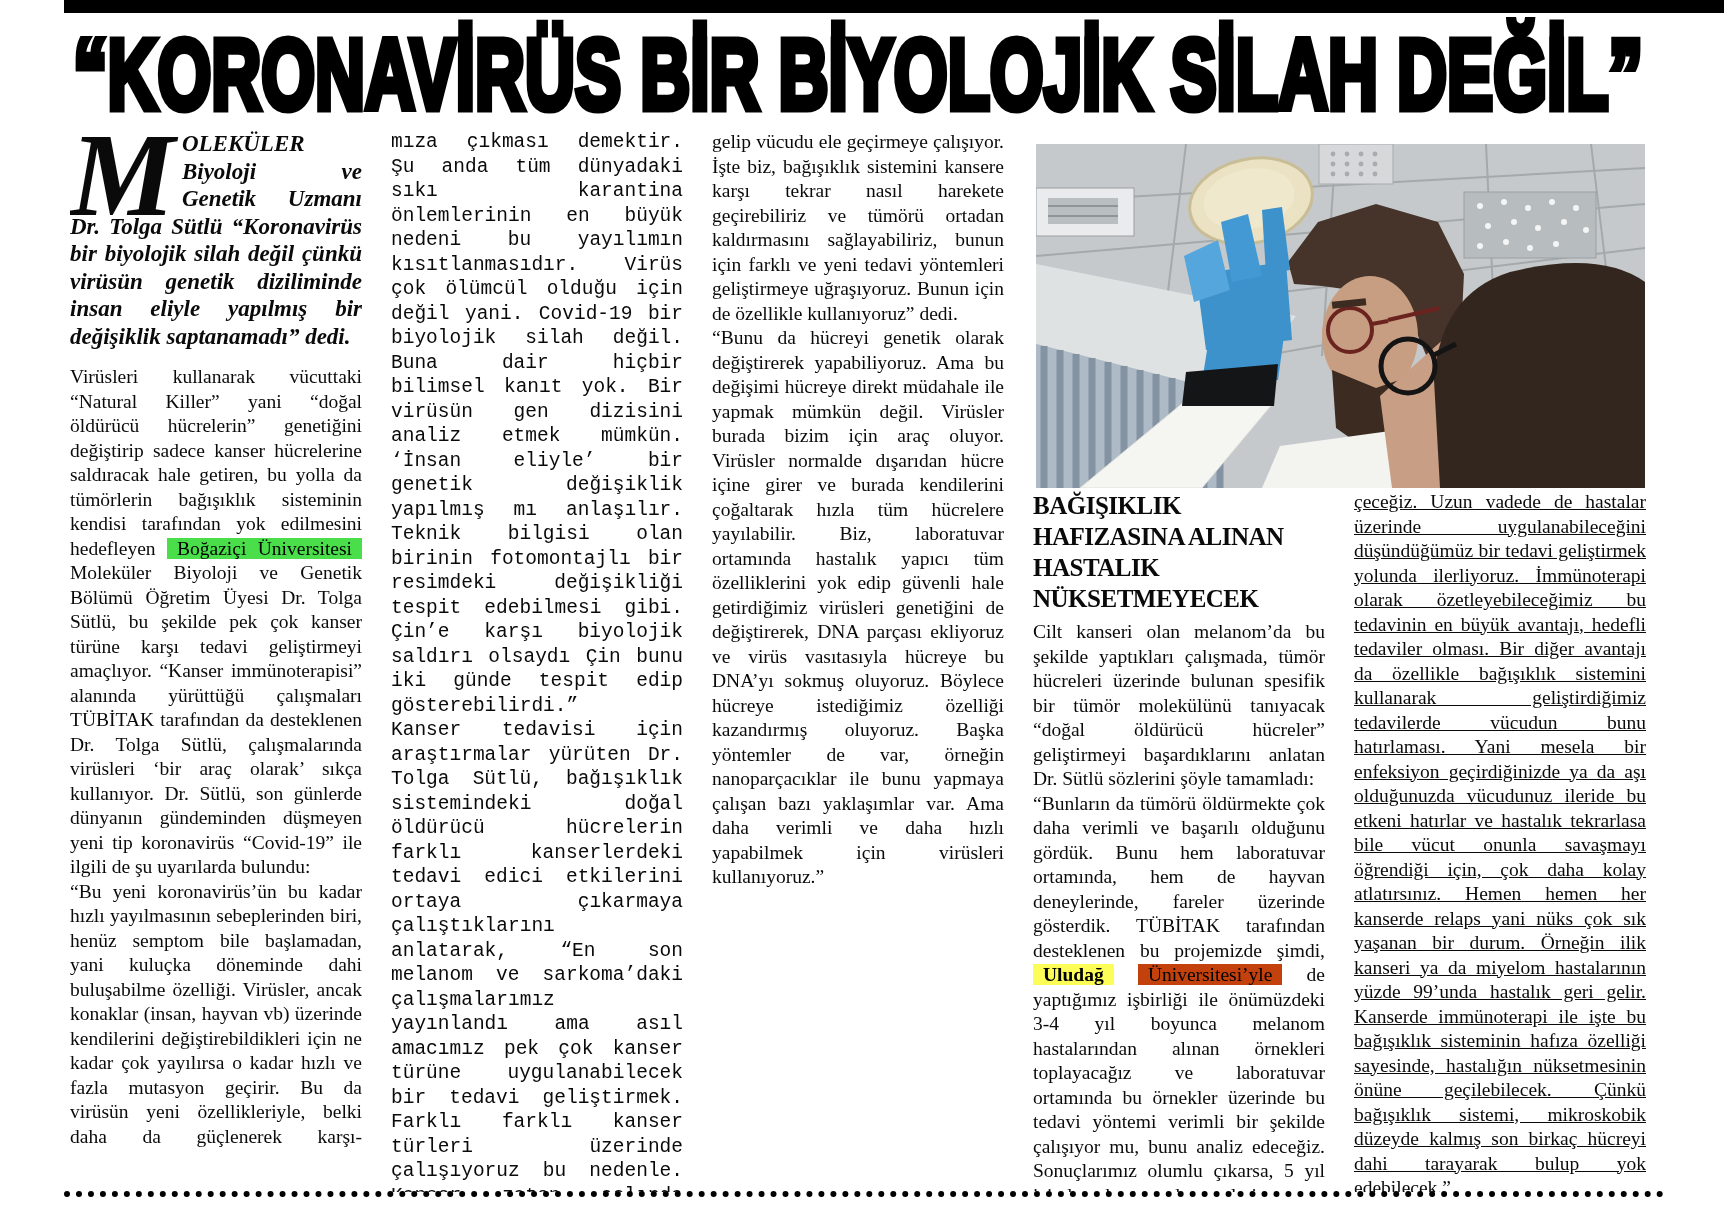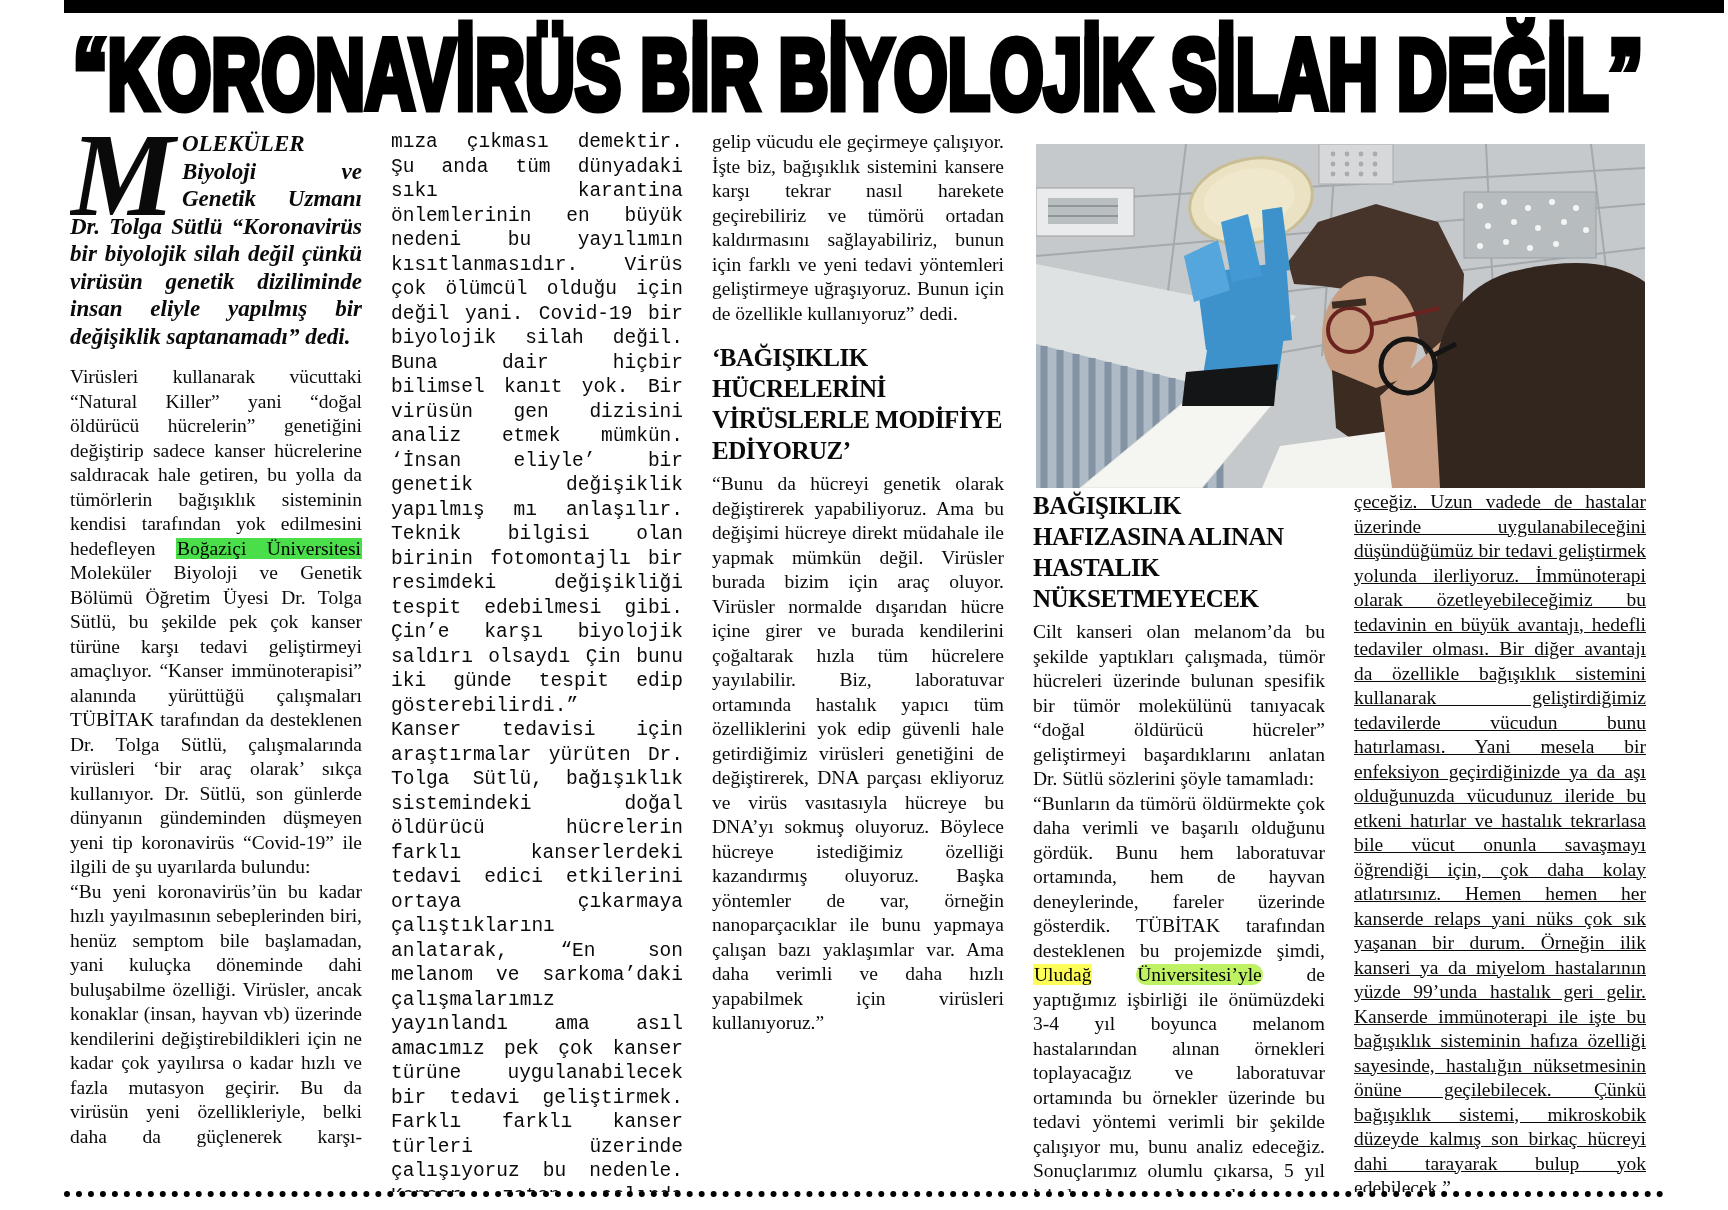--- a/index.html
+++ b/index.html
@@ -61,24 +61,24 @@
   }
   .subhead {
     font-weight: bold;
     font-size: 25px;
     line-height: 31px;
     letter-spacing: -0.5px;
     text-align: left;
     margin: 16px 0 6px !important;
   }
   #col4 .subhead { margin-top: 0 !important; }
-  mark { color: #000; padding: 0 1px; }
+  mark { color: #000; padding: 0 10px; }
   .hl-green  { background: #4ade4a; }
-  .hl-yellow { background: #fdfd57; }
-  .hl-pink   { background: #bef264; border-radius: 10px; }
+  .hl-yellow { background: #fdfd57; font-weight: bold; }
+  .hl-pink   { background: #c2410c; }
   .photo {
     position: absolute; left: 1036px; top: 144px;
     width: 609px; height: 344px; overflow: hidden;
     background: #c6c9cb;
   }
   .dotted-rule {
     position: absolute; left: 64px; top: 1191px;
     width: 1600px; height: 0;
     border-top: 6px dotted #000;
   }
@@ -98,21 +98,20 @@
   <p class="runon">“Bu yeni koronavirüs’ün bu kadar hızlı yayılmasının sebeplerinden biri, henüz semptom bile başlamadan, yani kuluçka döneminde dahi buluşabilme özelliği. Virüsler, ancak konaklar (insan, hayvan vb) üzerinde kendilerini değiştirebildikleri için ne kadar çok yayılırsa o kadar hızlı ve fazla mutasyon geçirir. Bu da virüsün yeni özellikleriyle, belki daha da güçlenerek karşı-</p>
 </div>
 
 <div class="col" id="col2">
   <p>mıza çıkması demektir. Şu anda tüm dünyadaki sıkı karantina önlemlerinin en büyük nedeni bu yayılımın kısıtlanmasıdır. Virüs çok ölümcül olduğu için değil yani. Covid-19 bir biyolojik silah değil. Buna dair hiçbir bilimsel kanıt yok. Bir virüsün gen dizisini analiz etmek mümkün. ‘İnsan eliyle’ bir genetik değişiklik yapılmış mı anlaşılır. Teknik bilgisi olan birinin fotomontajlı bir resimdeki değişikliği tespit edebilmesi gibi. Çin’e karşı biyolojik saldırı olsaydı Çin bunu iki günde tespit edip gösterebilirdi.”</p>
   <p class="runon">Kanser tedavisi için araştırmalar yürüten Dr. Tolga Sütlü, bağışıklık sistemindeki doğal öldürücü hücrelerin farklı kanserlerdeki tedavi edici etkilerini ortaya çıkarmaya çalıştıklarını anlatarak, “En son melanom ve sarkoma’daki çalışmalarımız yayınlandı ama asıl amacımız pek çok kanser türüne uygulanabilecek bir tedavi geliştirmek. Farklı farklı kanser türleri üzerinde çalışıyoruz bu nedenle. Kanser zaten aslında vücudumuzun içinde yabancılaşmış bir yapı. Bağışıklık sistemi normalde vücuttaki yabancı her yapıyı anında fark edip ona saldırır. Vücudumuzda her gün mikroskobik düzeyde birçok tümör gelişir ve bağışıklık sistemimiz bunu temizler. Ama kansere yakalanan bireylerde bu mekanizma başarıyla çalışmıyor ve kanser hücreleri baskın hale</p>
 </div>
 
 <div class="col" id="col3">
   <p>gelip vücudu ele geçirmeye çalışıyor. İşte biz, bağışıklık sistemini kansere karşı tekrar nasıl harekete geçirebiliriz ve tümörü ortadan kaldırmasını sağlayabiliriz, bunun için farklı ve yeni tedavi yöntemleri geliştirmeye uğraşıyoruz. Bunun için de özellikle kullanıyoruz” dedi.</p>
-  <h2 class="subhead">‘BAĞIŞIKLIK HÜCRELERİNİ VİRÜSLERLE MODİFİYE EDİYORUZ’</h2>
   <p>“Bunu da hücreyi genetik olarak değiştirerek yapabiliyoruz. Ama bu değişimi hücreye direkt müdahale ile yapmak mümkün değil. Virüsler burada bizim için araç oluyor. Virüsler normalde dışarıdan hücre içine girer ve burada kendilerini çoğaltarak hızla tüm hücrelere yayılabilir. Biz, laboratuvar ortamında hastalık yapıcı tüm özelliklerini yok edip güvenli hale getirdiğimiz virüsleri genetiğini de değiştirerek, DNA parçası ekliyoruz ve virüs vasıtasıyla hücreye bu DNA’yı sokmuş oluyoruz. Böylece hücreye istediğimiz özelliği kazandırmış oluyoruz. Başka yöntemler de var, örneğin nanoparçacıklar ile bunu yapmaya çalışan bazı yaklaşımlar var. Ama daha verimli ve daha hızlı yapabilmek için virüsleri kullanıyoruz.”</p>
 </div>
 
 <div class="photo">
   <svg width="609" height="344" viewBox="0 0 609 344">
 
     <rect x="0" y="0" width="609" height="344" fill="#c6c9cb"></rect>
     <g stroke="#a4a9ac" stroke-width="2">
       <line x1="0" y1="58" x2="609" y2="24"></line>
       <line x1="0" y1="112" x2="609" y2="60"></line>

